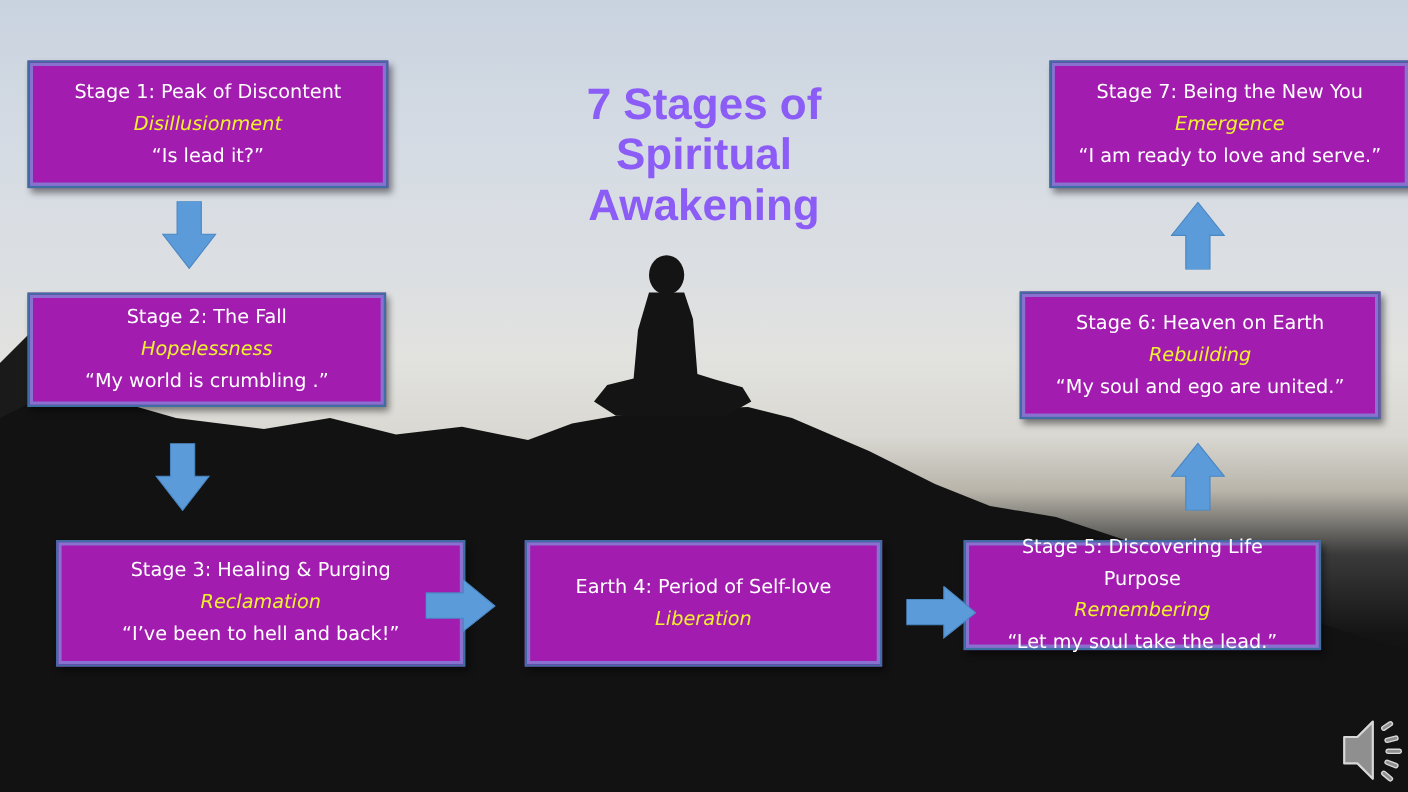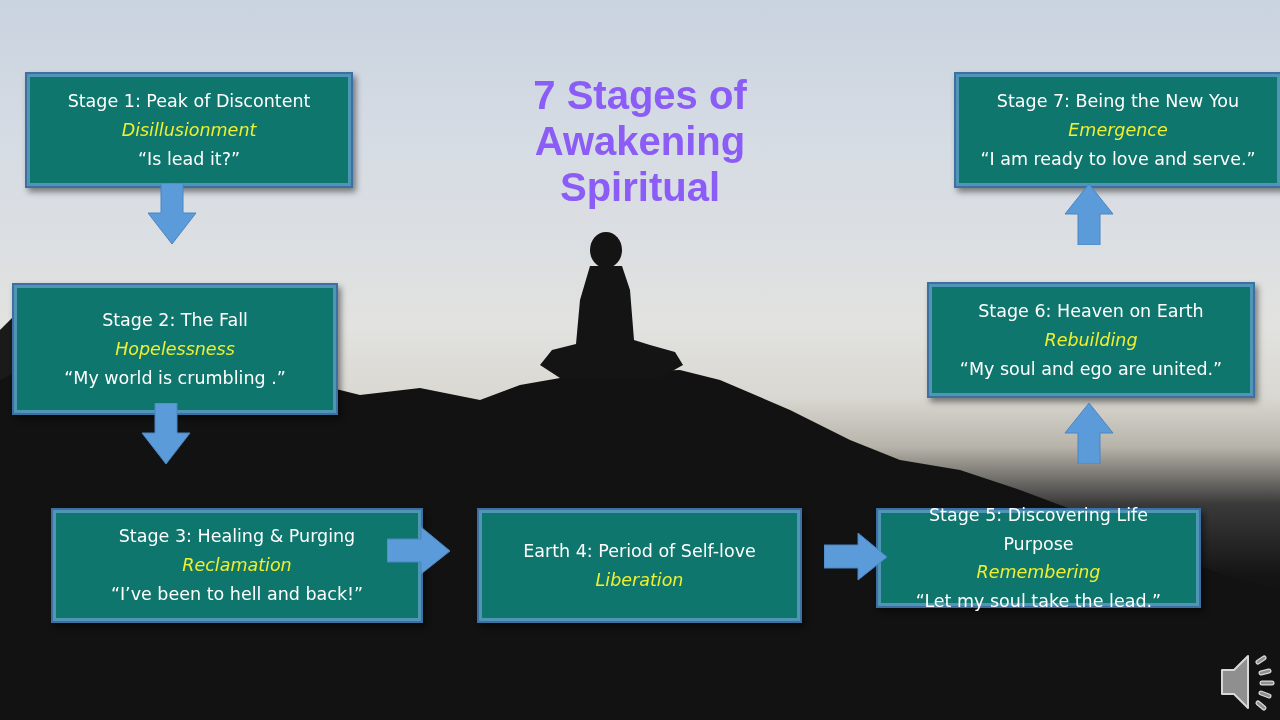--- a/index.html
+++ b/index.html
@@ -1,49 +1,49 @@
 <!DOCTYPE html>
 <html><head>
 <meta charset="utf-8">
 <style>
   html,body{margin:0;padding:0;}
   body{width:1280px;height:720px;overflow:hidden;position:relative;font-family:"DejaVu Sans","Liberation Sans",sans-serif;}
   .bg{position:absolute;inset:0;background:linear-gradient(180deg,#c9d3df 0%,#d6dce4 20%,#dcdfe2 35%,#e2e2df 45%,#d9d8d2 55%,#b8b4aa 62%,#3a3a3a 70%,#141414 80%,#0b0b0b 100%);}
   .rock{position:absolute;inset:0;}
   .title{position:absolute;left:490px;top:72px;width:300px;text-align:center;font-family:"Liberation Sans",sans-serif;font-weight:bold;font-size:40px;line-height:46px;color:#8b5cf6;}
-  .box{position:absolute;background:#0f766e;border:2px solid #3e6fa3;box-shadow:inset 0 0 0 3px rgba(120,170,230,0.6),3px 4px 6px rgba(0,0,0,0.45);color:#fff;text-align:center;font-family:"DejaVu Sans",sans-serif;font-size:17.5px;line-height:29px;box-sizing:border-box;display:flex;flex-direction:column;justify-content:center;margin-top:17px;}
+  .box{position:absolute;background:#a21caf;border:2px solid #3e6fa3;box-shadow:inset 0 0 0 3px rgba(120,170,230,0.6),3px 4px 6px rgba(0,0,0,0.45);color:#fff;text-align:center;font-family:"DejaVu Sans",sans-serif;font-size:17.5px;line-height:29px;box-sizing:border-box;display:flex;flex-direction:column;justify-content:center;}
   .box .sub{color:#f0f02e;font-style:italic;}
   .arrow{position:absolute;}
   .speaker{position:absolute;left:1216px;top:650px;width:64px;height:64px;}
 </style>
 </head>
 <body>
 
 <div class="bg"></div>
 <svg class="rock" width="1280" height="720" viewBox="0 0 1280 720">
   <path d="M0,330 L40,320 L90,360 L160,380 L240,390 L300,380 L360,395 L420,388 L480,400 L520,385 L560,378 L620,372 L680,370 L720,380 L790,410 L850,440 L900,460 L960,470 L1020,490 L1100,520 L1180,560 L1240,580 L1280,590 L1280,720 L0,720 Z" fill="#121212"></path>
   <path d="M0,330 L30,300 L60,350 L0,380 Z" fill="#1a1a1a"></path>
 
   <ellipse cx="606" cy="250" rx="16" ry="18" fill="#141414"></ellipse>
   <path d="M590,266 L622,266 L630,290 L634,340 L650,345 L675,352 L683,365 L660,378 L560,378 L540,365 L552,350 L576,344 L580,300 Z" fill="#141414"></path>
 </svg>
 
 <div class="title">
   <div>7 Stages of</div>
+  <div>Spiritual</div>
   <div>Awakening</div>
-  <div>Spiritual</div>
 </div>
 
 <div class="box" style="left:25px;top:55px;width:328px;height:116px;">
   <div>Stage 1: Peak of Discontent</div>
   <div class="sub">Disillusionment</div>
   <div>“Is lead it?”</div>
 </div>
 
-<div class="box" style="left:12px;top:266px;width:326px;height:132px;">
+<div class="box" style="left:25px;top:266px;width:326px;height:104px;">
   <div>Stage 2: The Fall</div>
   <div class="sub">Hopelessness</div>
   <div>“My world is crumbling .”</div>
 </div>
 
 <div class="box" style="left:51px;top:491px;width:372px;height:115px;">
   <div>Stage 3: Healing &amp; Purging</div>
   <div class="sub">Reclamation</div>
   <div>“I’ve been to hell and back!”</div>
 </div>

